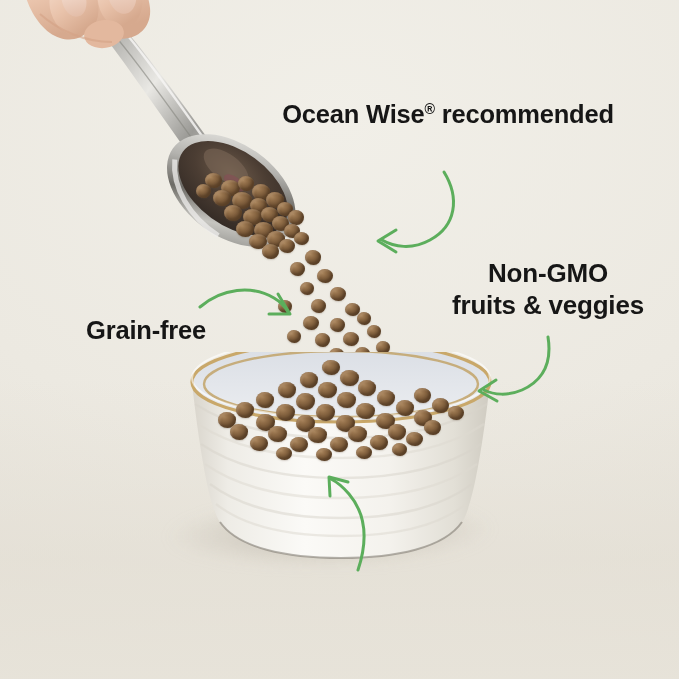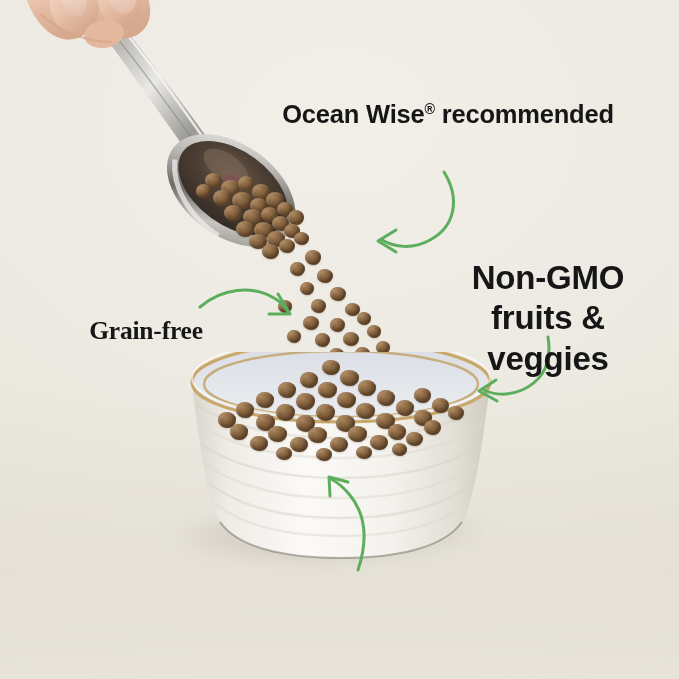--- a/index.html
+++ b/index.html
@@ -52,27 +52,26 @@
   .cap-salmon .reg {
     font-size: 0.56em;
     vertical-align: super;
     font-weight: 700;
   }
   .cap-grainfree {
     left: 46px;
     top: 315px;
     width: 200px;
     font-size: 25.5px;
-    font-family: Liberation Serif, serif;
   }
   .cap-nongmo {
     left: 432px;
     top: 258px;
     width: 232px;
-    font-size: 33px;
+    font-size: 26px;
   }
   .cap-prebiotic {
     left: 32px;
     top: 584px;
     width: 616px;
     font-size: 25.5px;
   }
 
   
   .arrow-layer {

